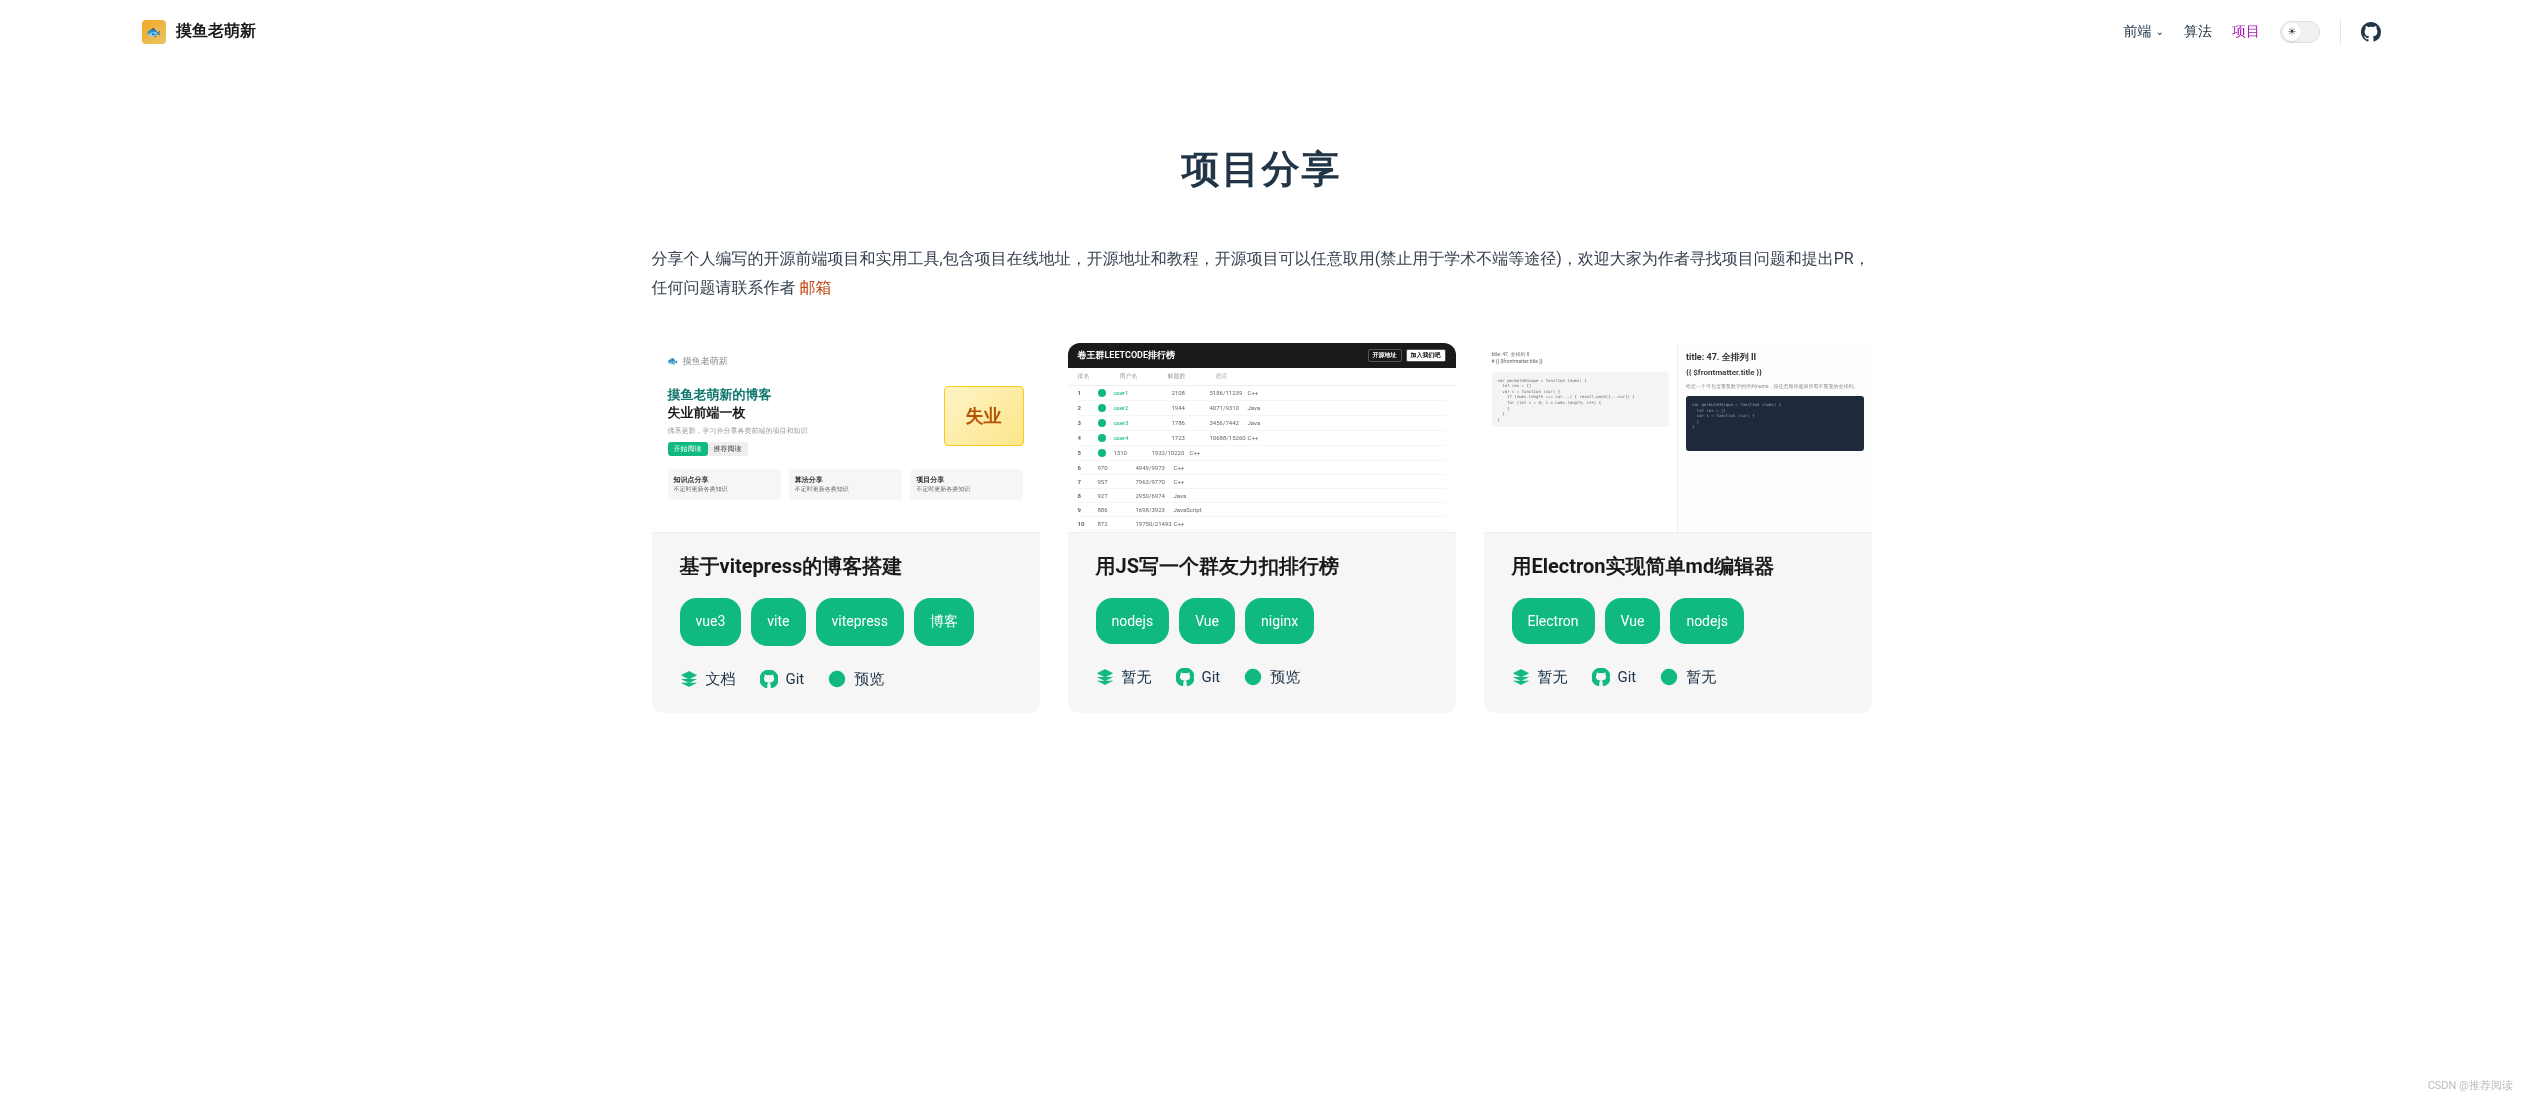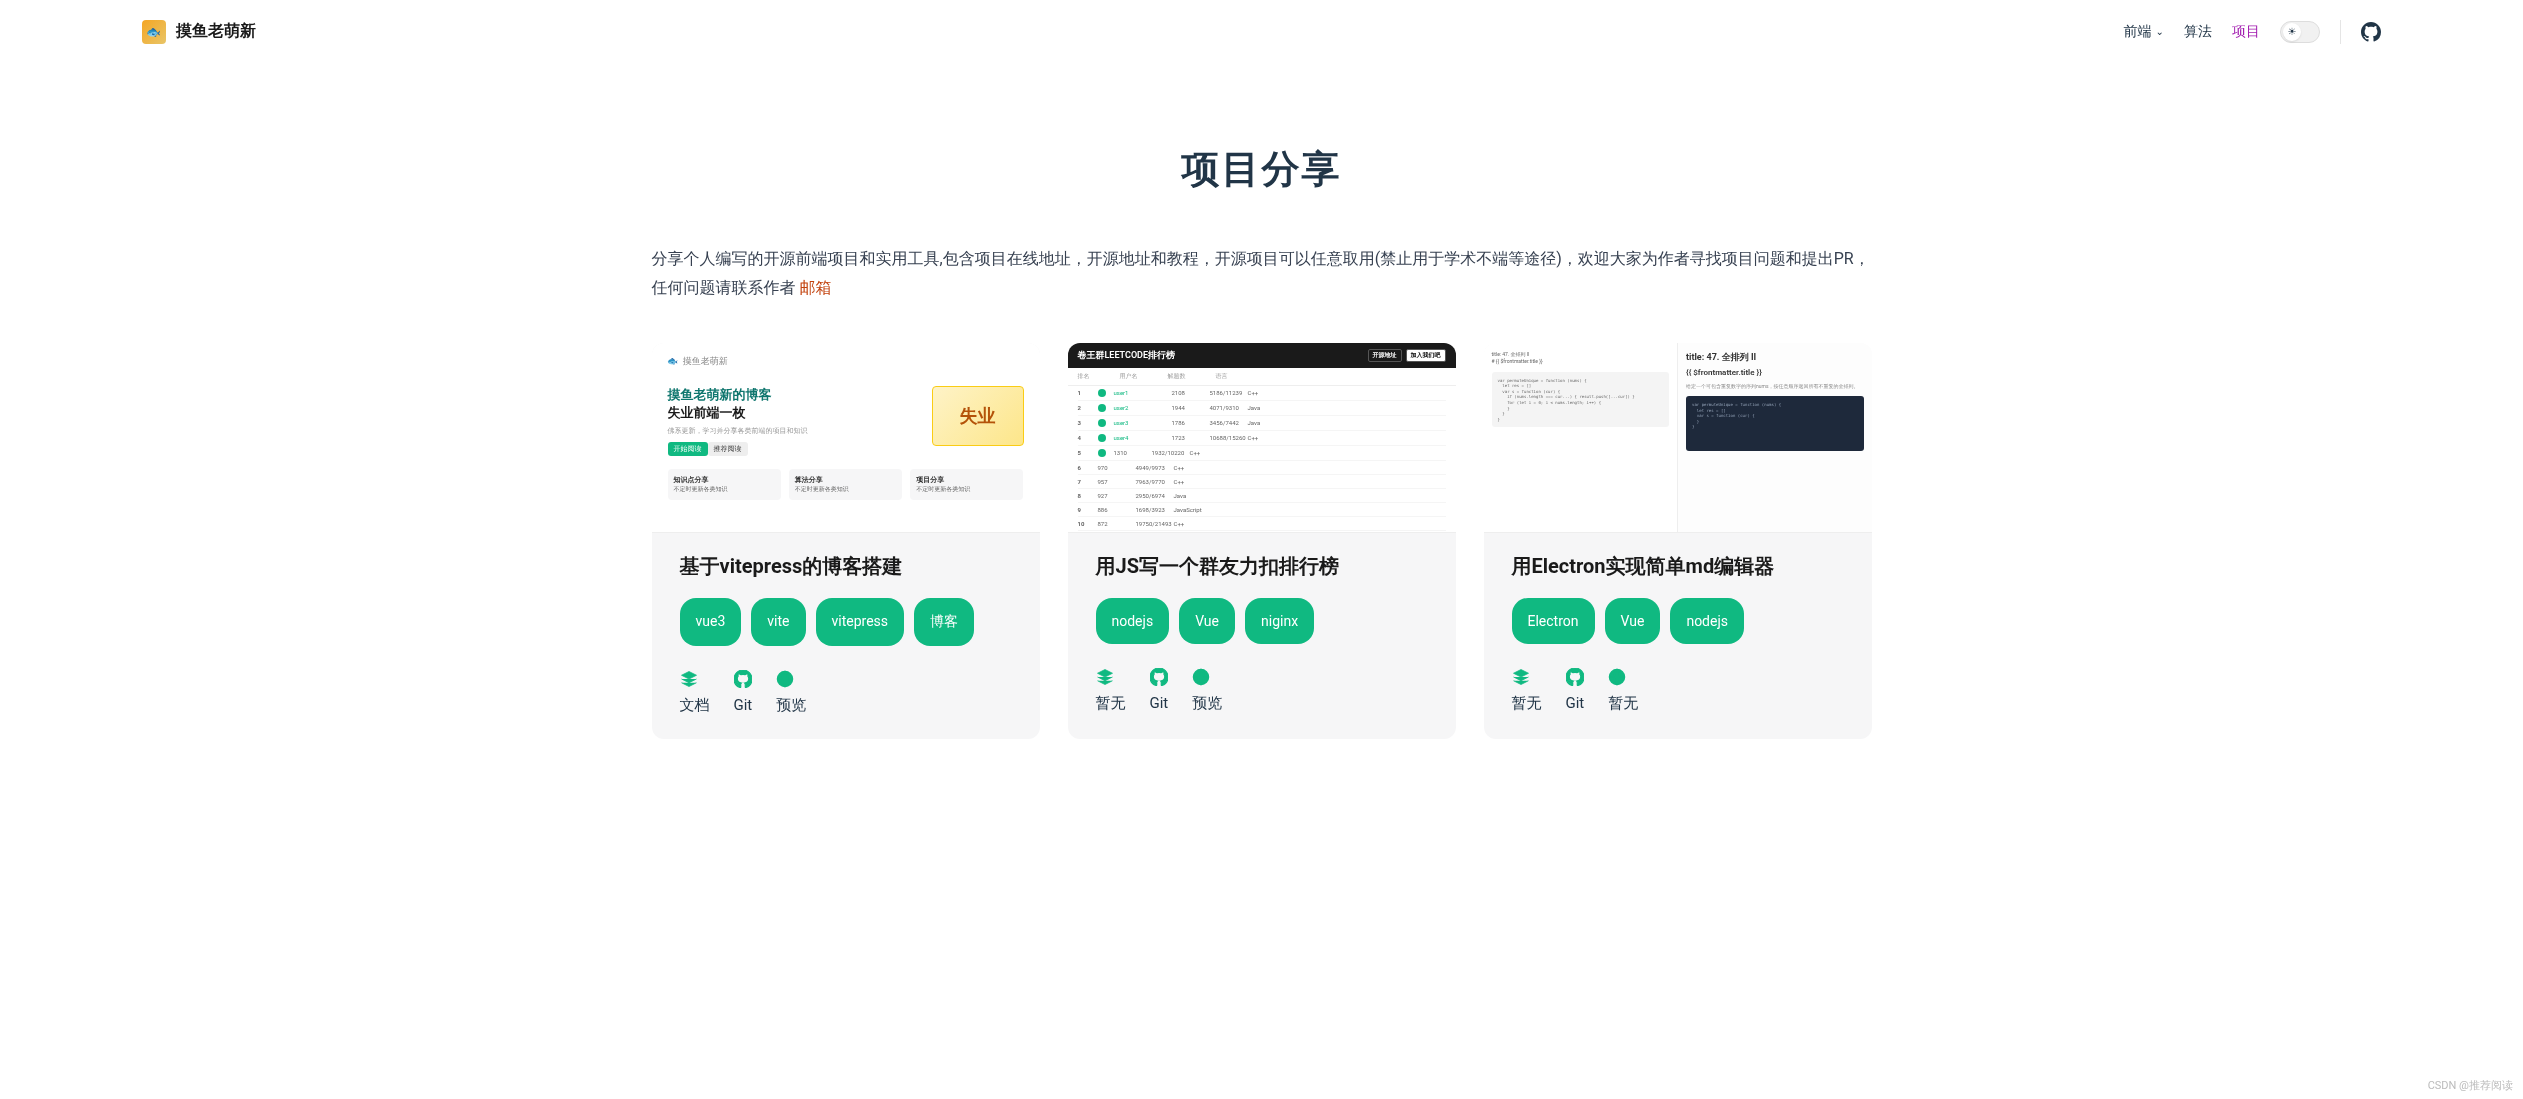--- a/index.html
+++ b/index.html
@@ -137,21 +137,21 @@
       gap: 8px;
     }
     .thumb1-header { display: flex; align-items: center; gap: 4px; color: #888; }
     .thumb1-hero { display: flex; justify-content: space-between; align-items: flex-start; margin-top: 10px;}
     .thumb1-hero-text { font-size: 13px; font-weight: 700; color: #1a1a1a; line-height: 1.4;}
     .thumb1-hero-sub { font-size: 7px; color: #999; margin-top: 4px;}
     .thumb1-btns { display: flex; margin-top: 6px;}
     .thumb1-btn { background: #10b981; color: #fff; padding: 2px 6px; border-radius: 3px; font-size: 7px;}
     .thumb1-btn.alt { background: #eee; color: #333;}
     .thumb1-img {
-      width: 92px; height: 60px;
+      width: 80px; height: 60px;
       background: linear-gradient(135deg, #fef3c7, #fde68a);
       border-radius: 4px;
       display: flex; align-items: center; justify-content: center;
       font-size: 18px; font-weight: 800; color: #b45309;
       border: 1px solid #facc15;
     }
     .thumb1-boxes { display: flex; gap: 8px; margin-top: 5px;}
     .thumb1-box { flex: 1; background: #f6f6f7; border-radius: 4px; padding: 6px; font-size: 6px; color: #666;}
     .thumb1-box-title { font-weight: 700; color: #333; font-size: 7px;}
     
@@ -222,26 +222,25 @@
       border-radius: 16px;
       font-size: 14px;
     }
     .links {
       display: flex;
       gap: 24px;
       align-items: center;
     }
     .link {
       display: flex;
-      align-items: flex-start;
+      align-items: center;
       gap: 8px;
       color: #213547;
       font-size: 15px;
       cursor: pointer;
-      flex-direction: column;
     }
     .link-icon {
       width: 18px;
       height: 18px;
       fill: #10b981;
       stroke: #10b981;
     }
     .watermark {
       position: fixed;
       bottom: 6px;

